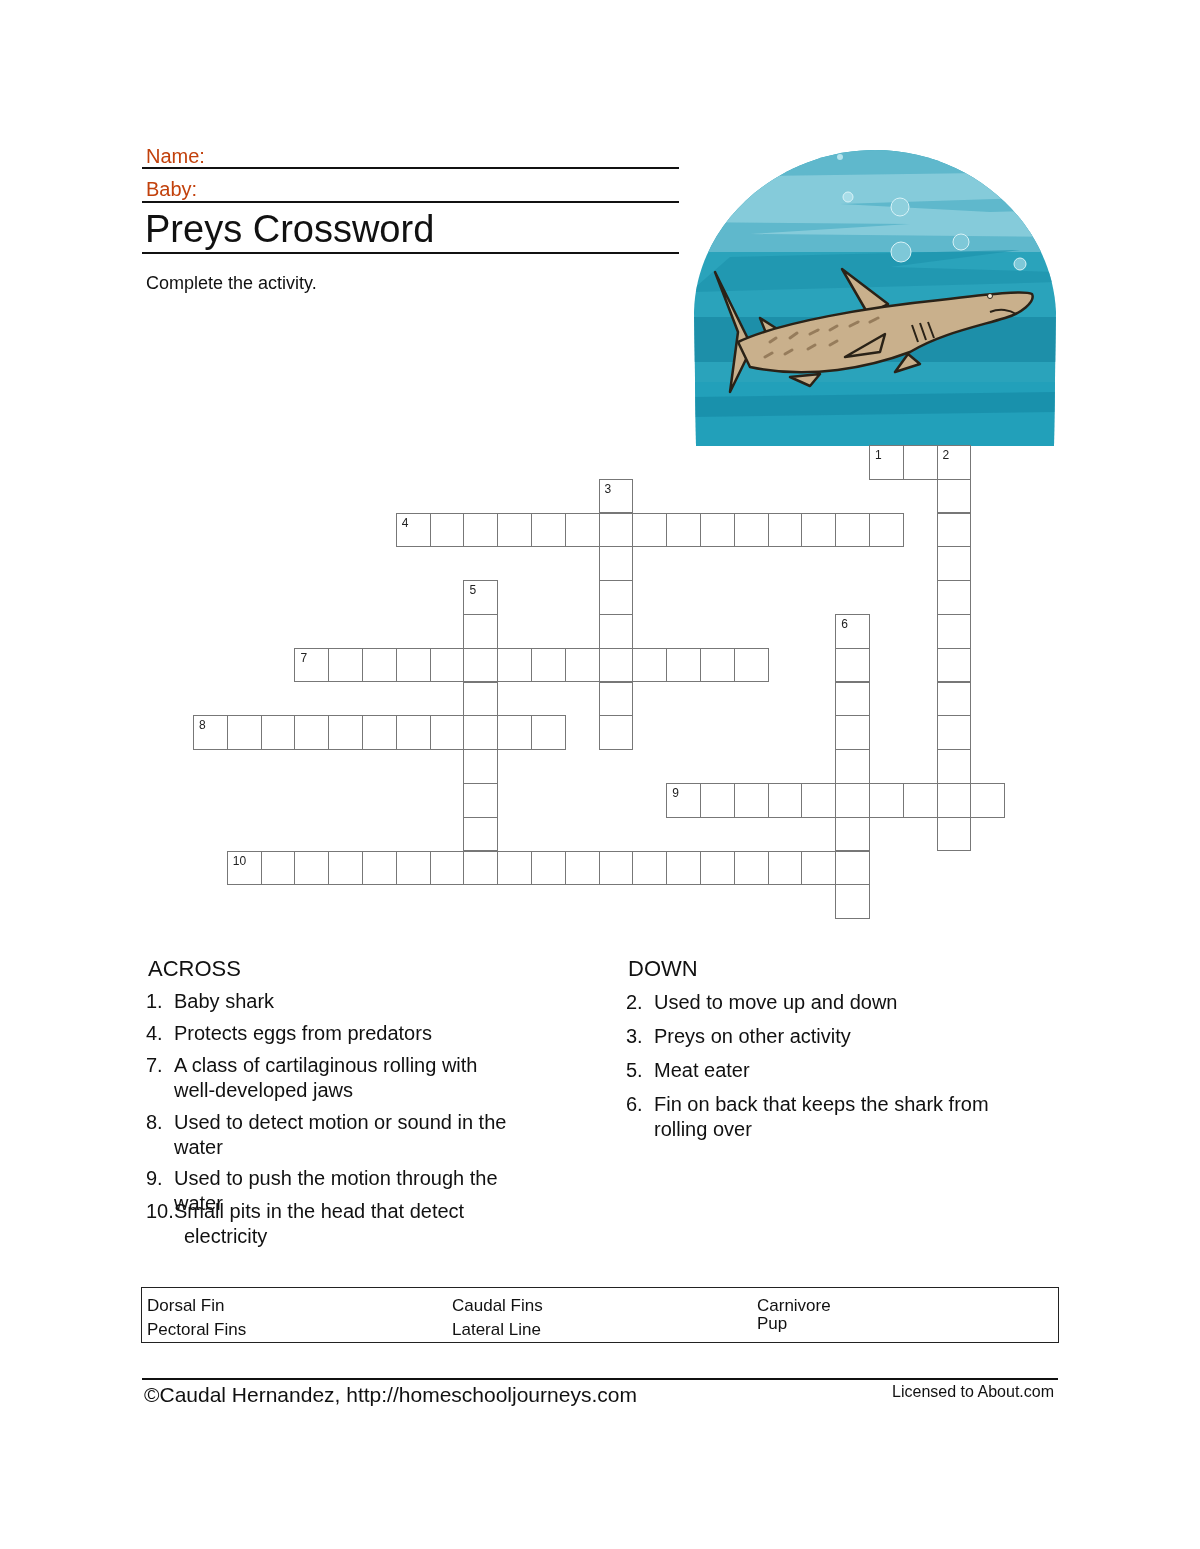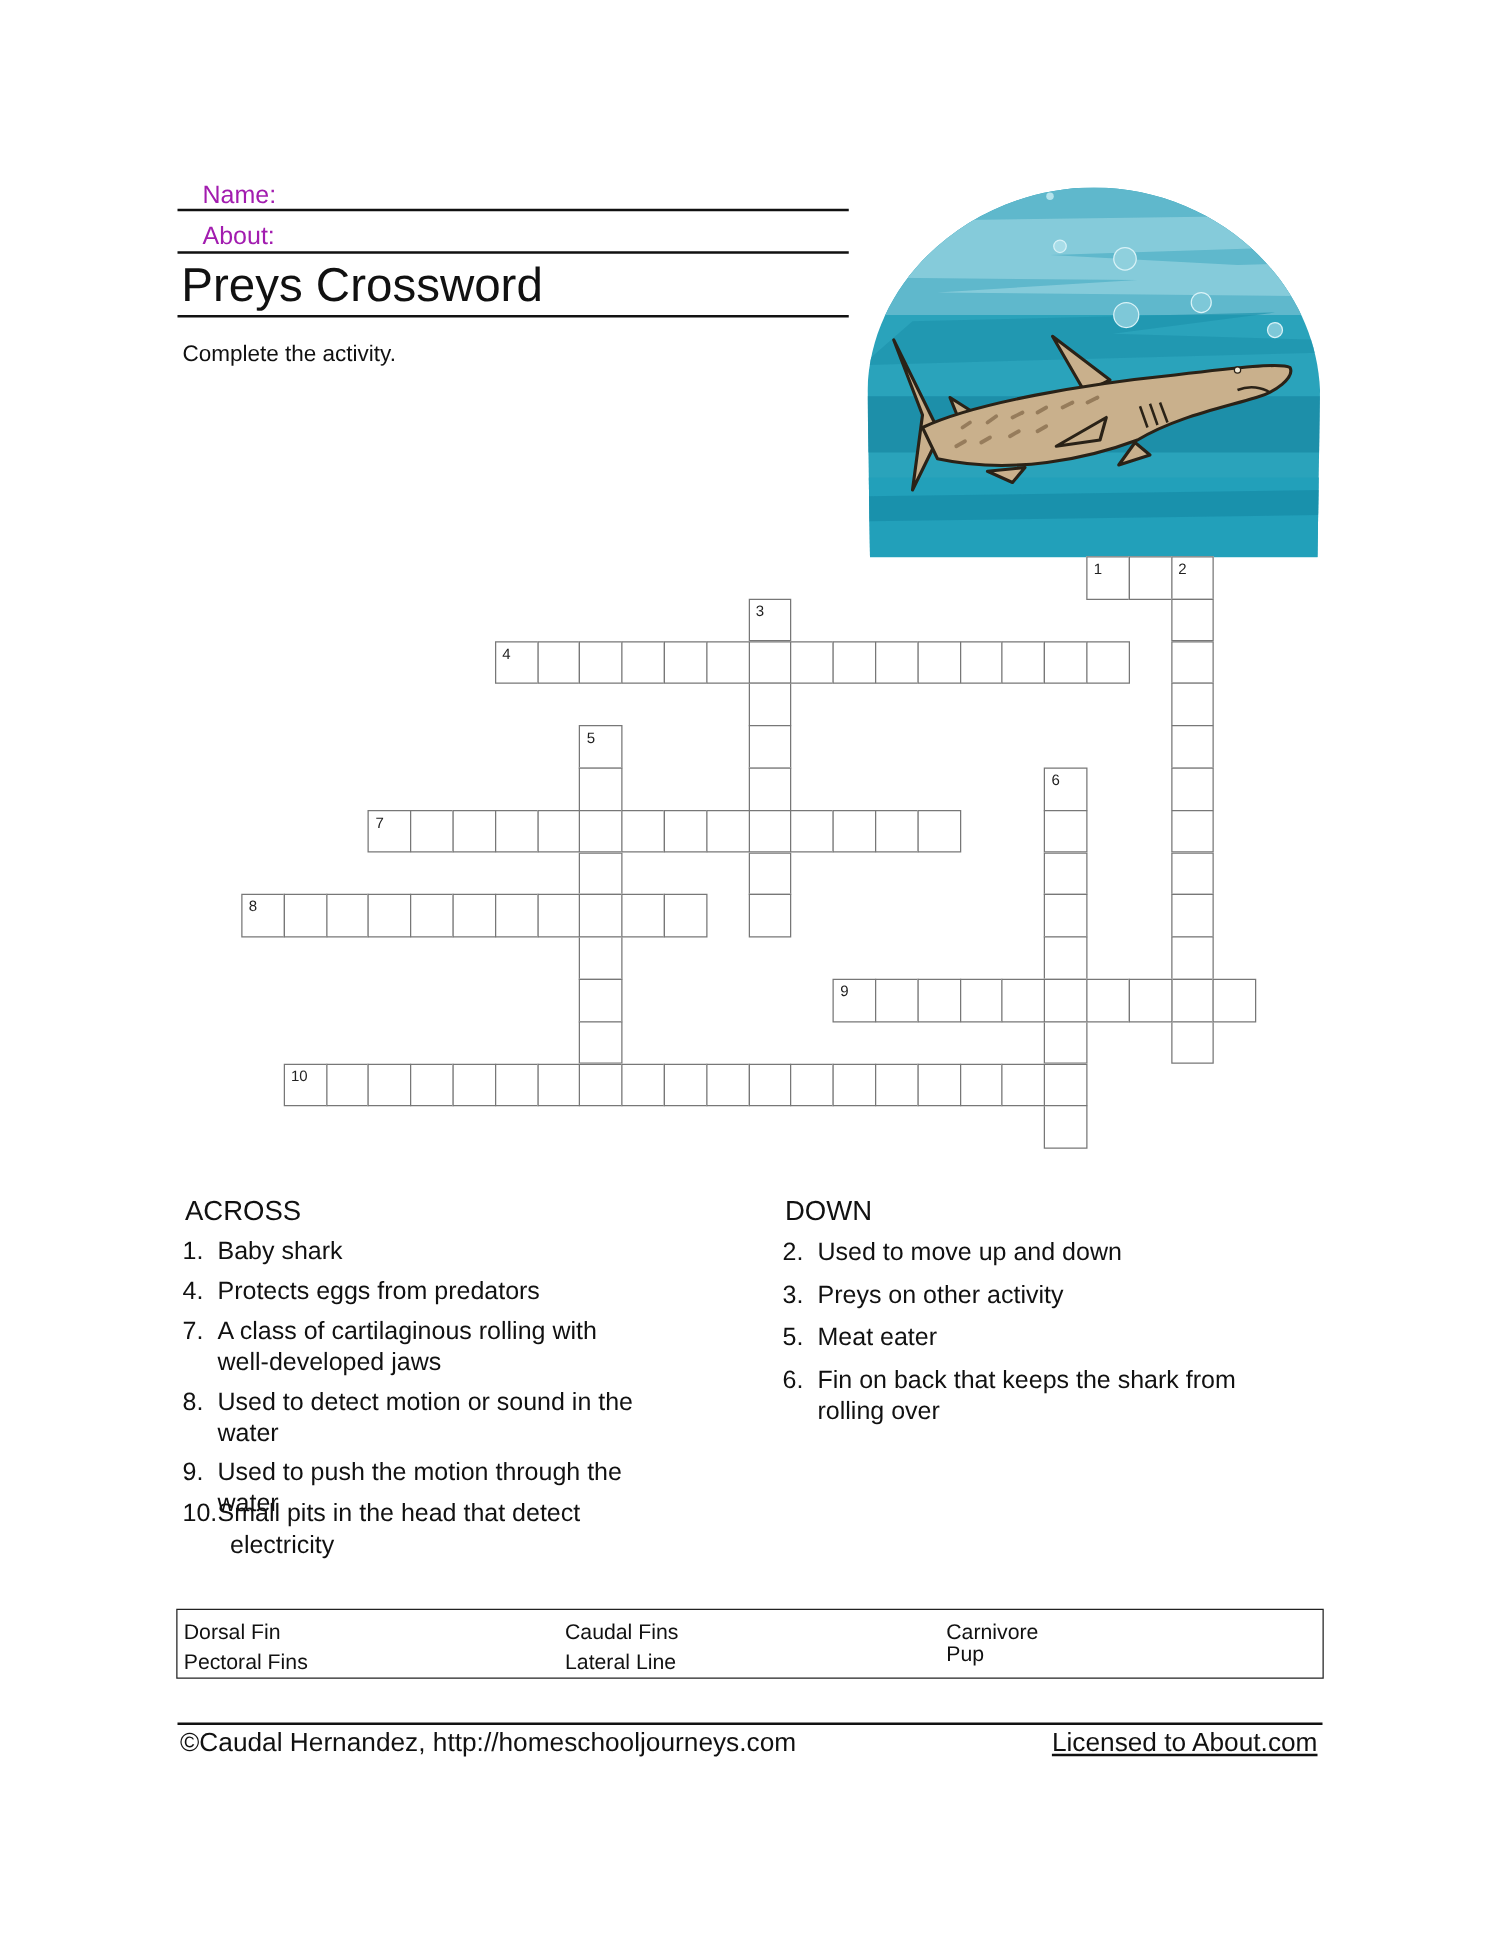--- a/index.html
+++ b/index.html
@@ -1,20 +1,20 @@
 <!DOCTYPE html>
 <html><head>
 <meta charset="utf-8">
 <style>
   * { box-sizing: border-box; margin: 0; padding: 0; }
   html, body { width: 1200px; height: 1549px; background: #ffffff; }
   body { position: relative; font-family: "Liberation Sans", sans-serif; color: #111; overflow: hidden; }
 
   .hdr-line { position: absolute; left: 142px; width: 537px; border-bottom: 2px solid #111; }
-  .hdr-label { position: absolute; left: 146px; font-size: 20px; color: #a21caf; margin-left: 16px; }
+  .hdr-label { position: absolute; left: 146px; font-size: 20px; color: #c2410c; }
   .title { position: absolute; left: 145px; top: 208px; font-size: 38px; color: #111; }
   .instr { position: absolute; left: 146px; top: 273px; font-size: 18px; color: #111; }
 
   
   .illus { position: absolute; left: 690px; top: 142px; width: 370px; height: 304px; }
 
   
   .grid { position: absolute; left: 0; top: 0; width: 1200px; height: 1549px; pointer-events: none; }
   .cell {
     position: absolute; width: 34.9px; height: 34.7px;
@@ -28,28 +28,28 @@
   .clue { position: absolute; font-size: 20px; line-height: 25px; color: #111; display: flex; }
   .clue .n { width: 28px; flex: none; }
   .clue .t { flex: none; }
 
   
   .bank { position: absolute; left: 141px; top: 1287px; width: 918px; height: 56px; border: 1.6px solid #222; }
   .bank-item { position: absolute; font-size: 17px; color: #111; }
 
   .foot-line { position: absolute; left: 142px; top: 1378px; width: 916px; border-bottom: 2px solid #111; }
   .foot-left { position: absolute; left: 144px; top: 1383px; font-size: 21px; color: #111; }
-  .foot-right { position: absolute; right: 146px; top: 1383px; font-size: 21px; color: #111; text-decoration: underline; }
+  .foot-right { position: absolute; right: 146px; top: 1383px; font-size: 16px; color: #111; }
 </style>
 </head>
 <body>
 
 <div class="hdr-label" style="top:145px">Name:</div>
 <div class="hdr-line" style="top:167px"></div>
-<div class="hdr-label" style="top:178px">About:</div>
+<div class="hdr-label" style="top:178px">Baby:</div>
 <div class="hdr-line" style="top:201px"></div>
 <div class="title">Preys Crossword</div>
 <div class="hdr-line" style="top:252px"></div>
 <div class="instr">Complete the activity.</div>
 
 <div class="illus">
   <svg width="370" height="304" viewBox="0 0 370 304">
     <defs>
       <clipPath id="dome">
         <path d="M6,304 L4,170 C6,80 90,8 185,8 C280,8 362,80 366,170 L364,304 Z"></path>

